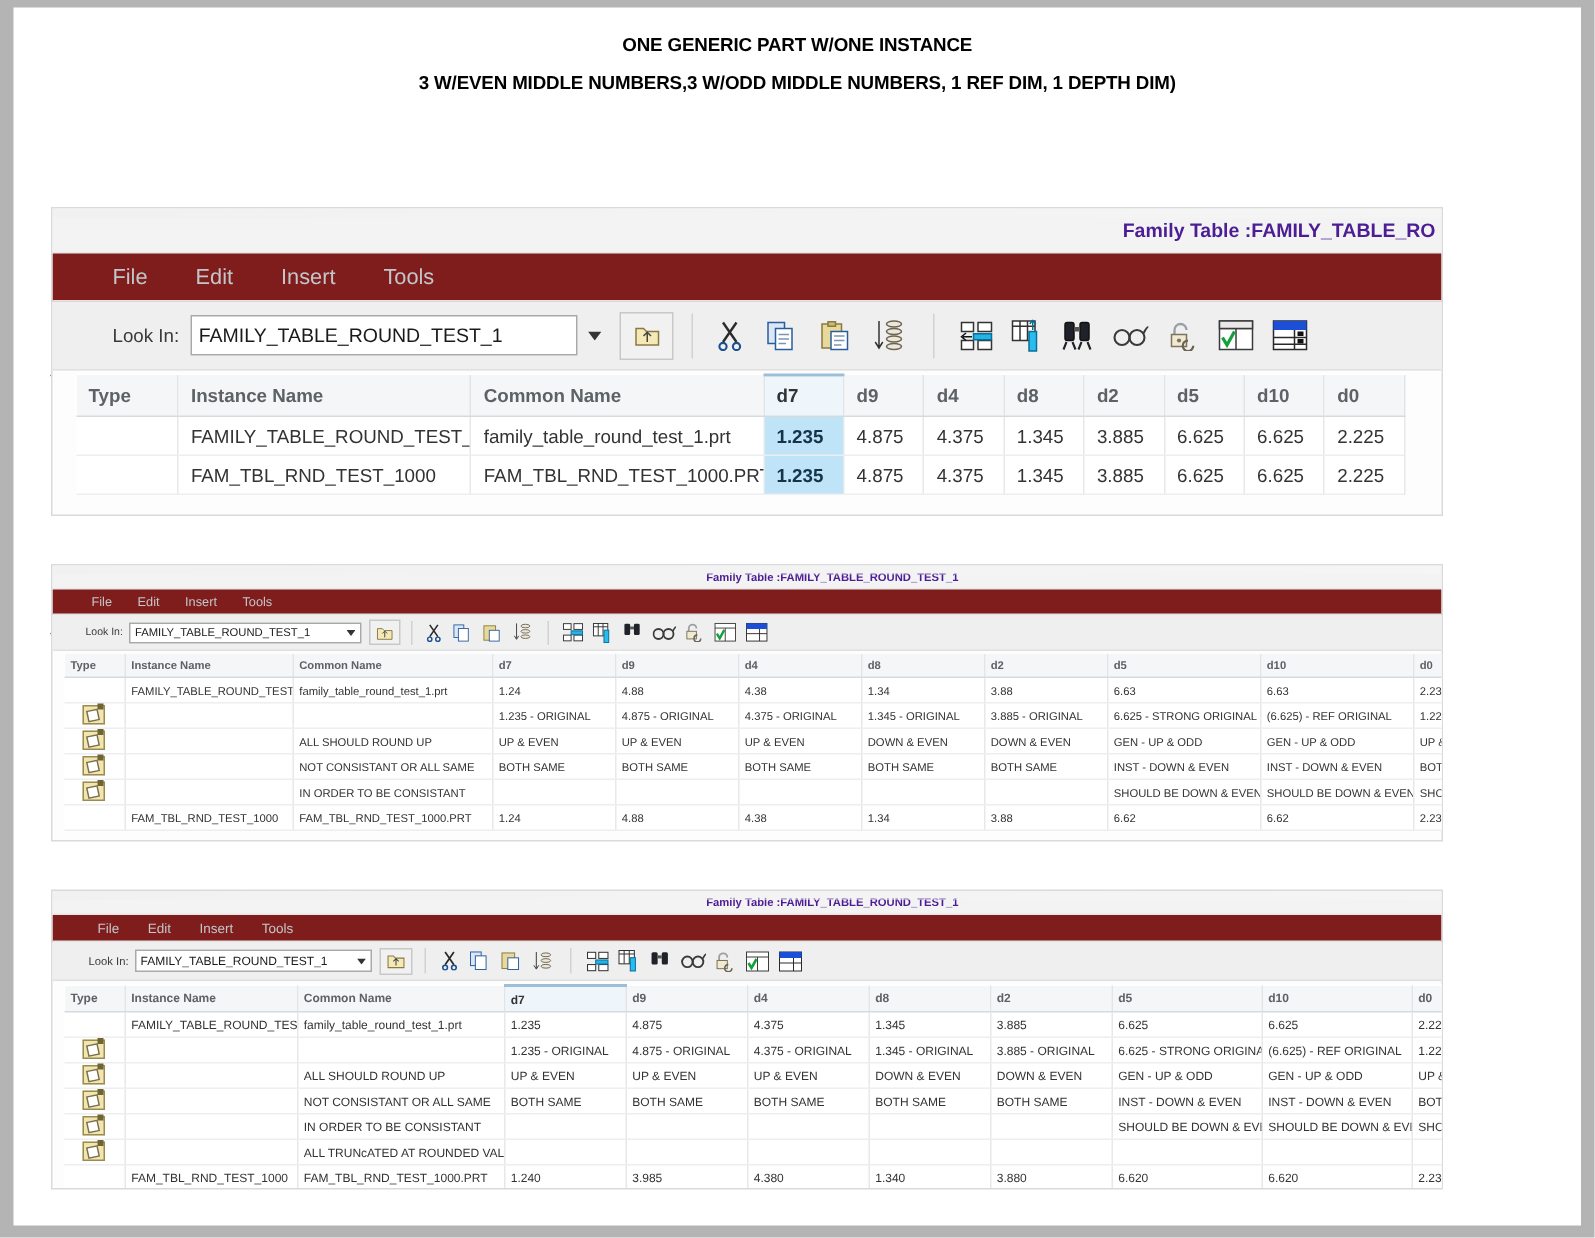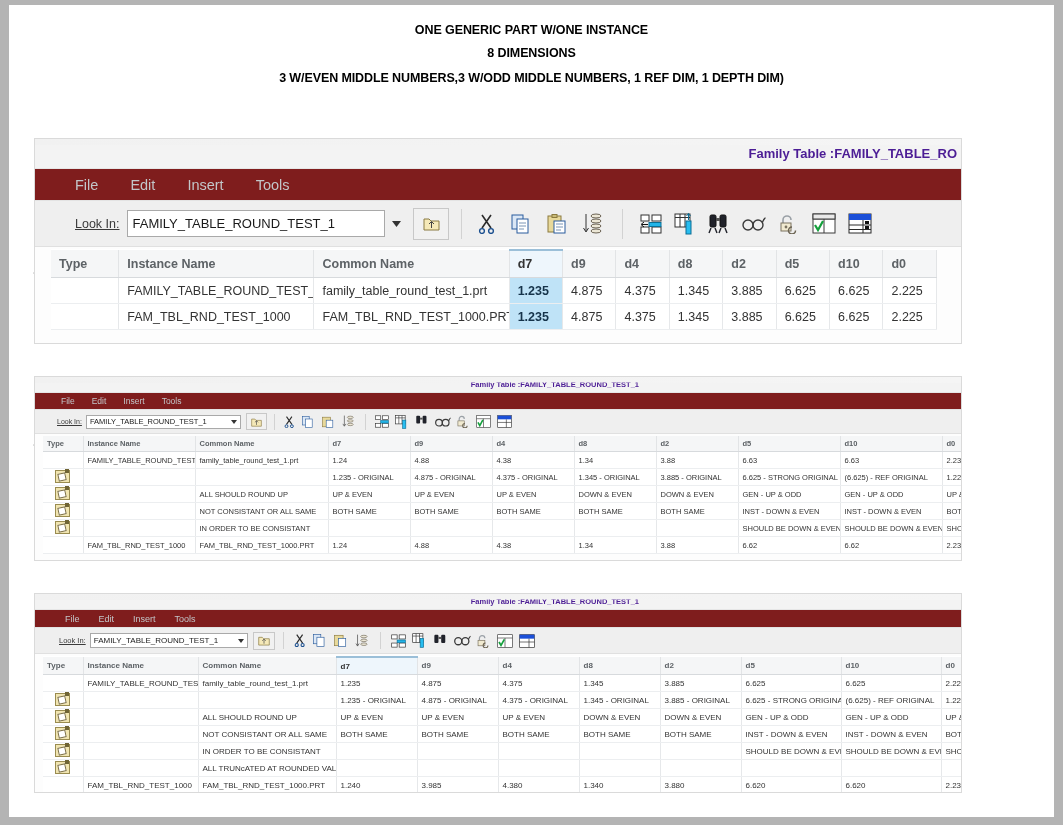--- a/index.html
+++ b/index.html
@@ -59,21 +59,21 @@
   }
   .creo .menubar{
     background:#7f1d1d;border-bottom:1px solid #e3e3e3;
     display:flex;align-items:center;box-sizing:border-box;
   }
   .creo .menubar .mi{color:#c3c6c9;white-space:nowrap;}
   .creo .toolbar{
     background:#efefef;border-bottom:1px solid #e0e0e0;
     display:flex;align-items:center;box-sizing:border-box;
   }
-  .lookin-lbl{color:#3a3a3a;white-space:nowrap;text-decoration:underline;}
+  .lookin-lbl{color:#3a3a3a;white-space:nowrap;}
   .lookin-box{
     background:#fff;border:1px solid #a9a9a9;
     display:flex;align-items:center;box-sizing:border-box;
   }
   .lookin-box .val{color:#1a1a1a;white-space:nowrap;overflow:hidden;flex:1;}
   .tb-sep{background:#d2d2d2;}
   .tbtn{display:inline-flex;align-items:center;justify-content:center;}
 
   
   table.grid{border-collapse:collapse;table-layout:fixed;background:#fff;}
@@ -143,21 +143,20 @@
   #win3 table.grid td{height:16px;font-size:8px;padding:0 4px;}
 
   .icon-svg{display:block;}
 </style>
 </head>
 <body>
 
 <div class="page">
 
   <div class="doc-title l1">ONE GENERIC PART W/ONE INSTANCE</div>
-  <div class="doc-title l2">8 DIMENSIONS</div>
   <div class="doc-title l3">3 W/EVEN MIDDLE NUMBERS,3 W/ODD MIDDLE NUMBERS, 1 REF DIM, 1 DEPTH DIM)</div>
 
 
   <div class="creo" id="win1">
     <div class="ghost-strip"></div>
     <div class="titlebar">
       <span class="ttl">Family Table :FAMILY_TABLE_RO</span>
     </div>
     <div class="menubar">
       <span class="mi">File</span>

